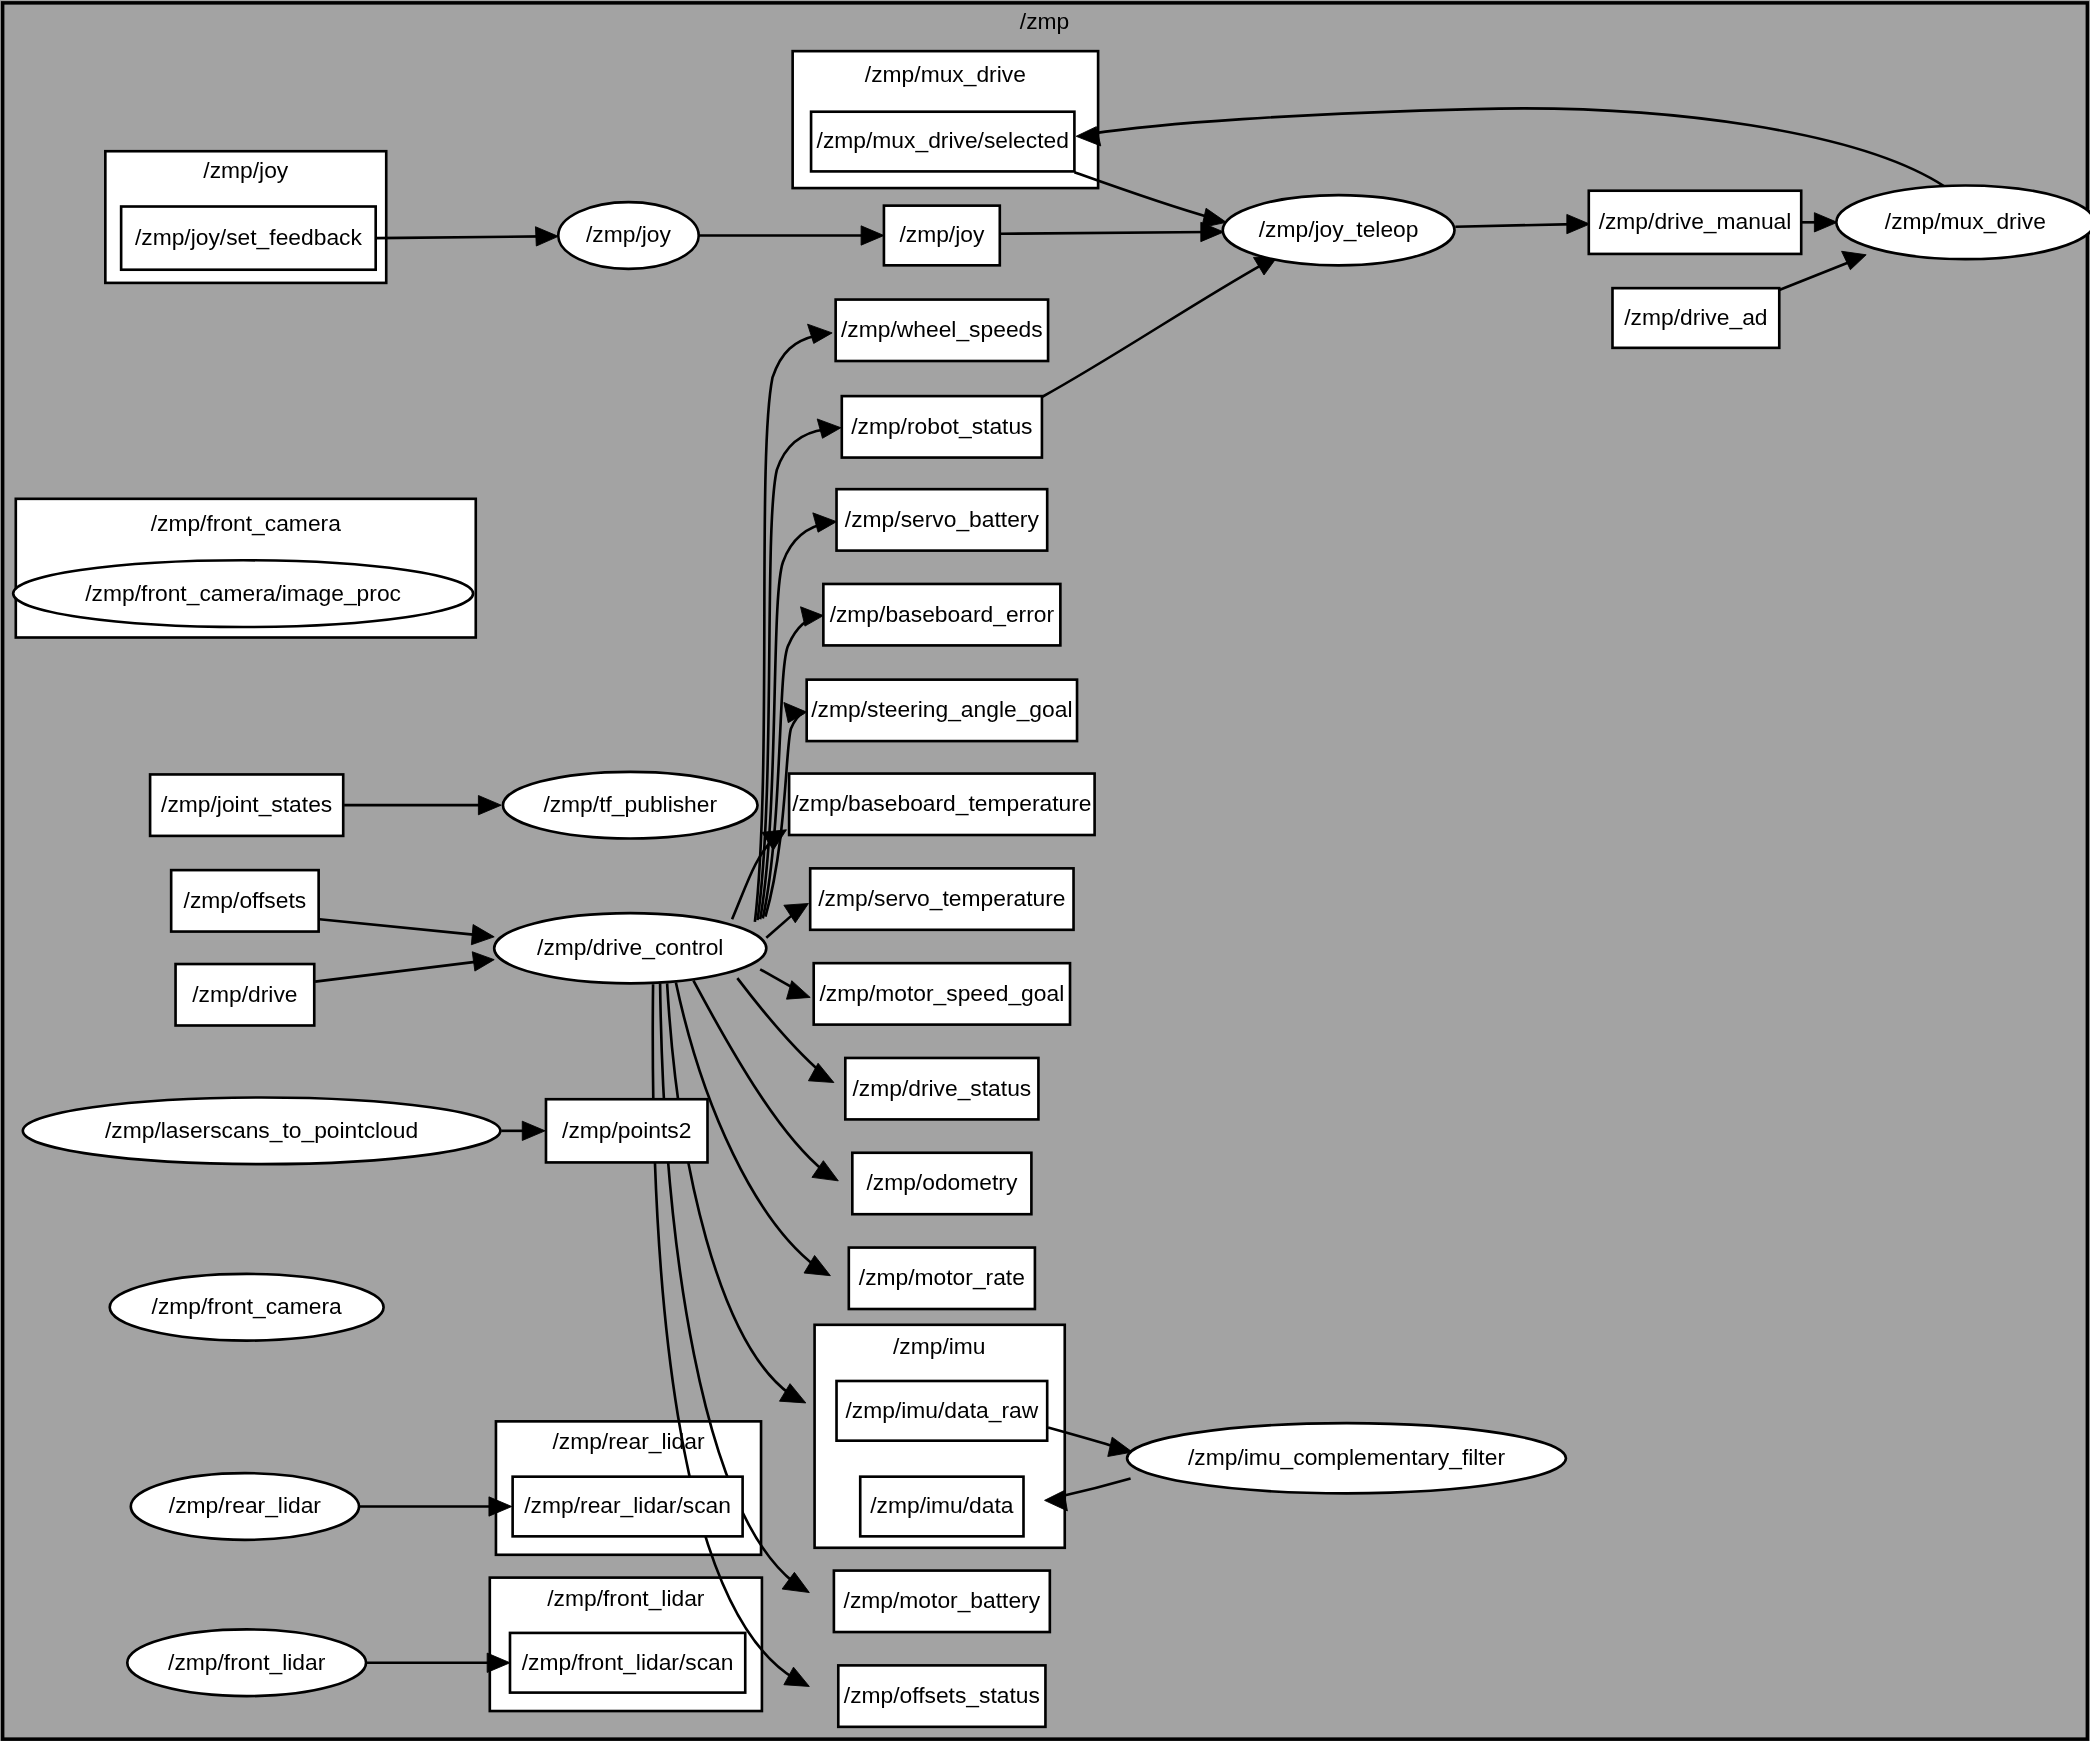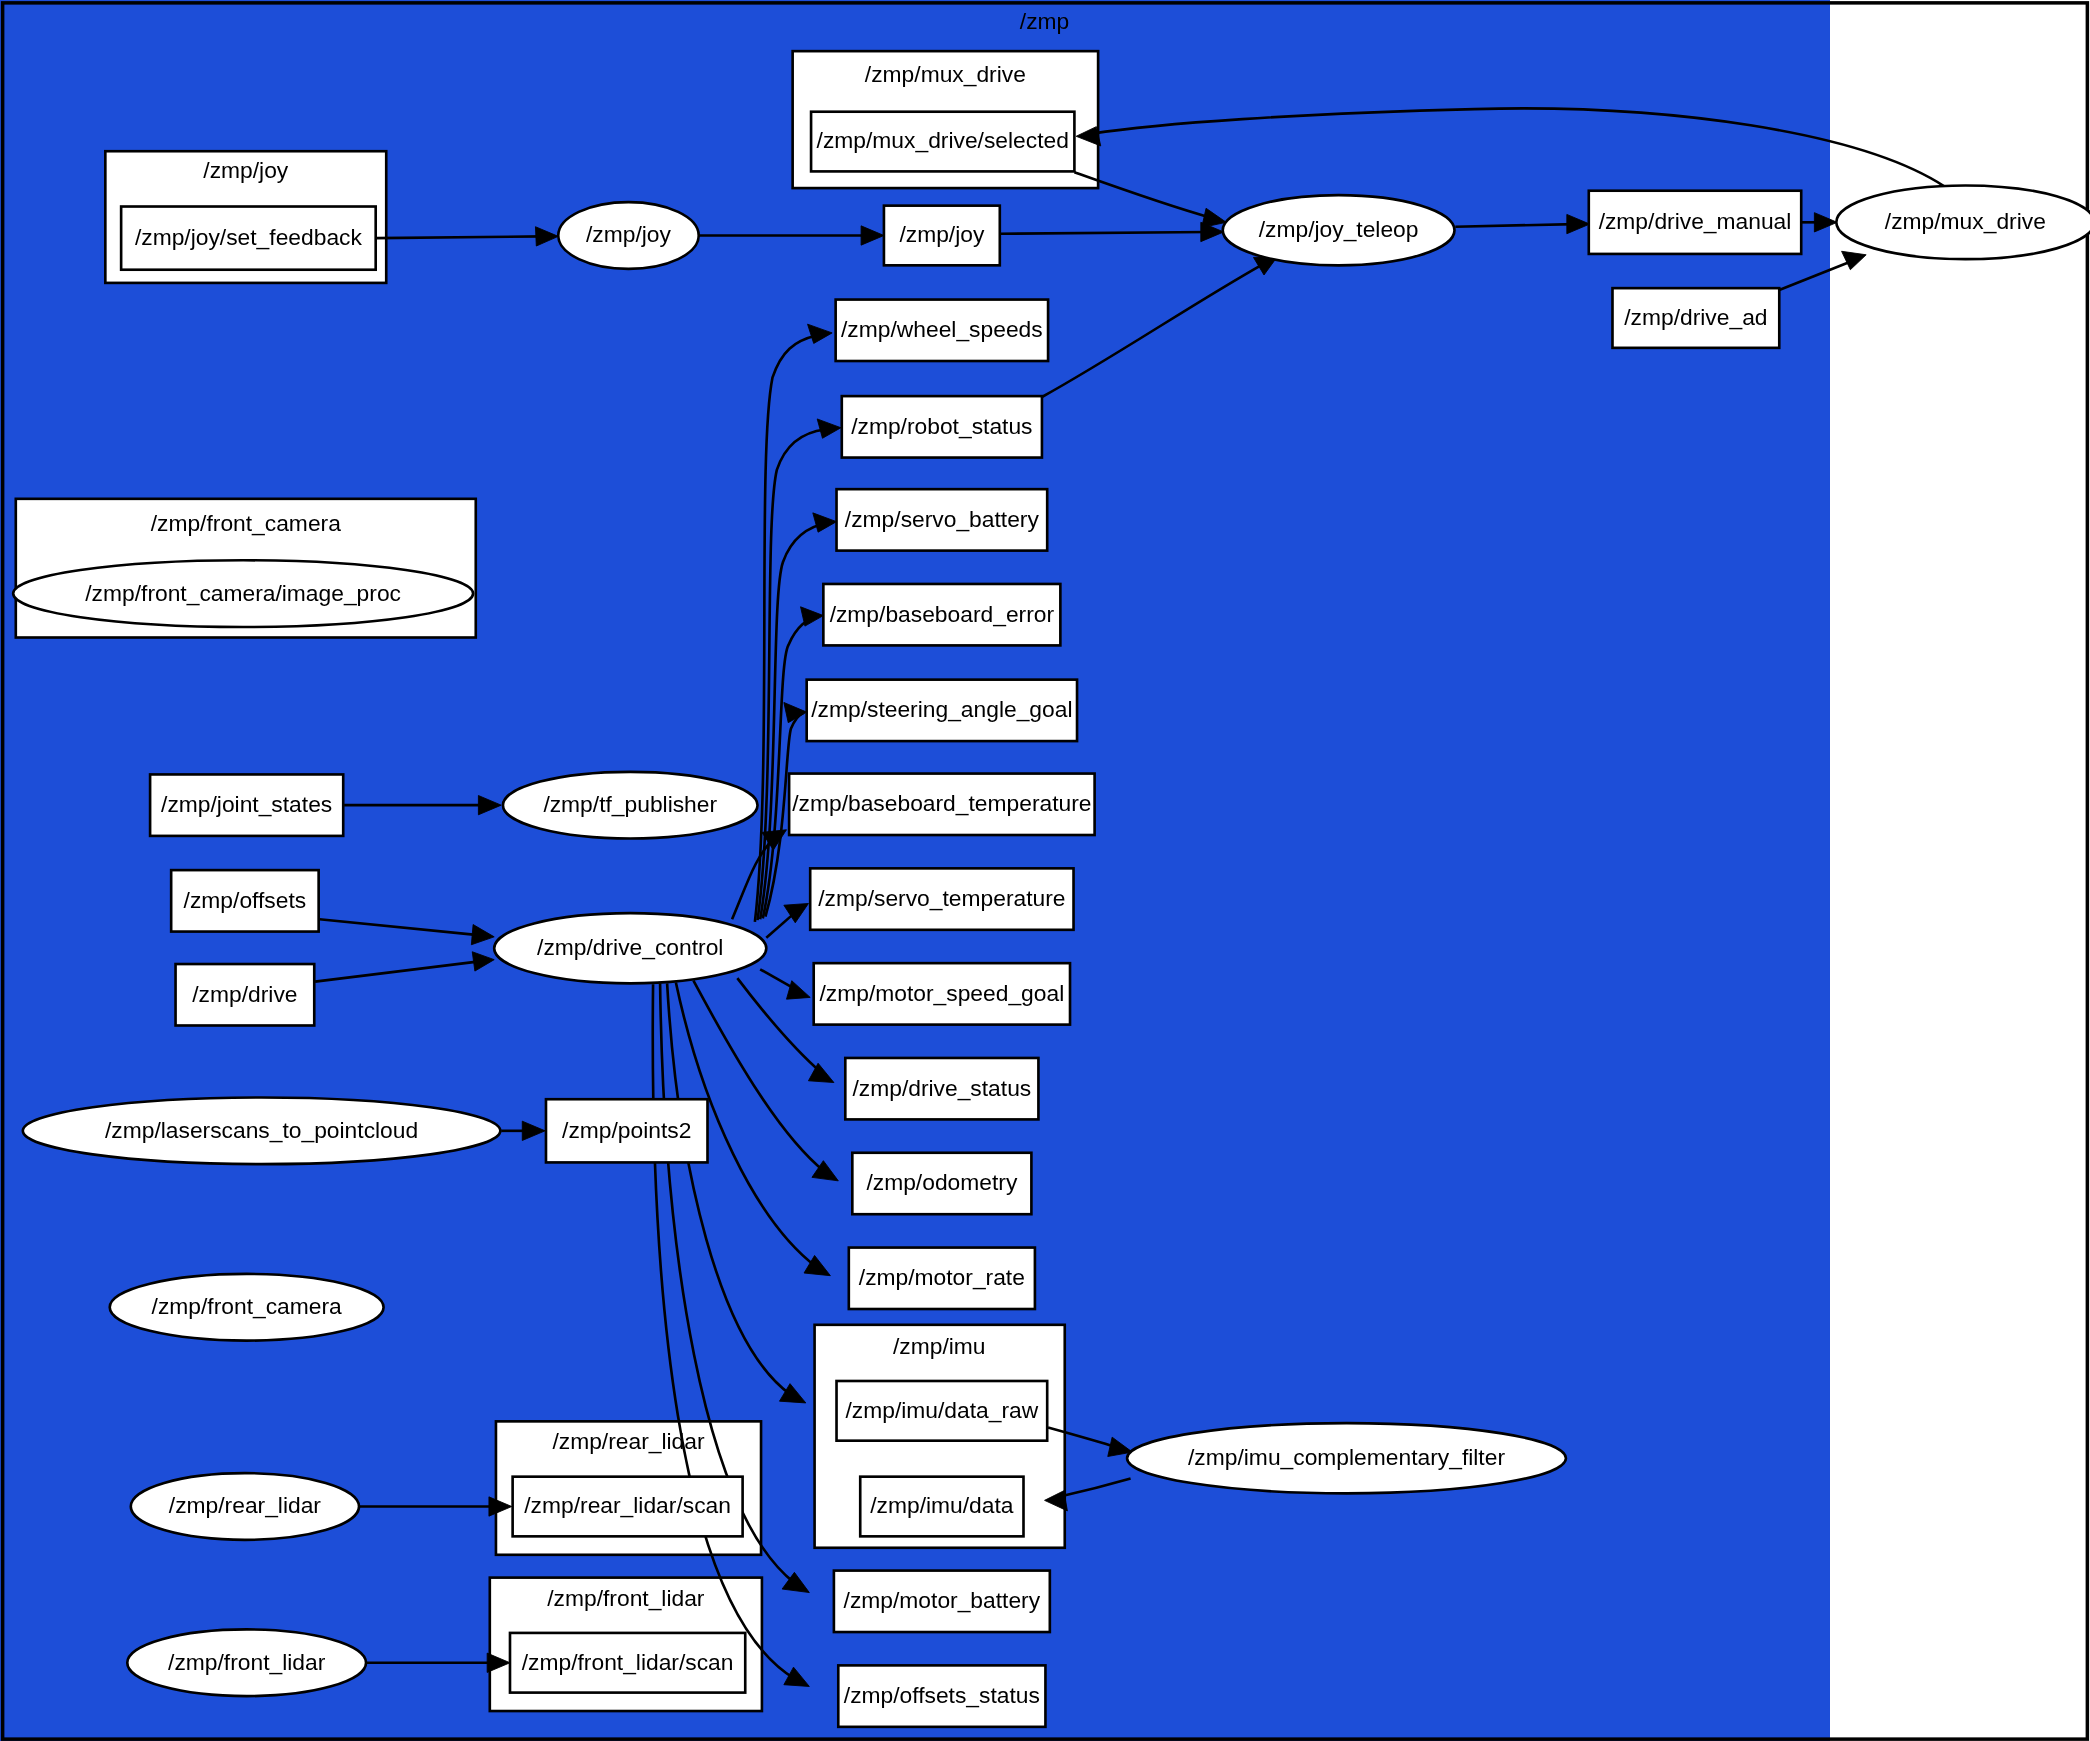--- a/index.html
+++ b/index.html
@@ -2,23 +2,23 @@
 <html style="font-size:14px"><head>
 <meta charset="utf-8">
 <style>
   html, body {
     margin: 0;
     padding: 0;
     background: #ffffff;
   }
   #canvas-wrap {
     position: relative;
-    width: 1830px;
+    width: 2090px;
     height: 1742px;
-    background: #1d4ed8;
+    background: #a3a3a3;
     font-family: "Liberation Sans", sans-serif;
   }
   svg#graph {
     position: absolute;
     top: 0; left: 0;
     width: 2090px;
     height: 1742px;
     display: block;
   }
   .node-rect {

